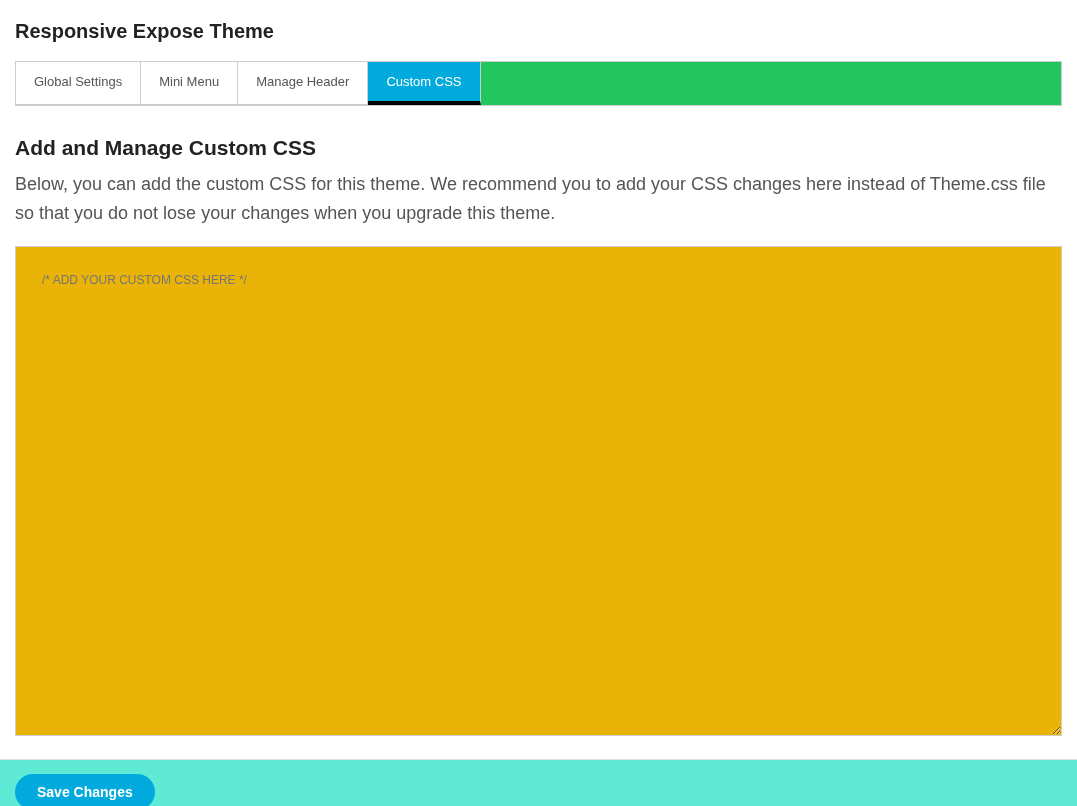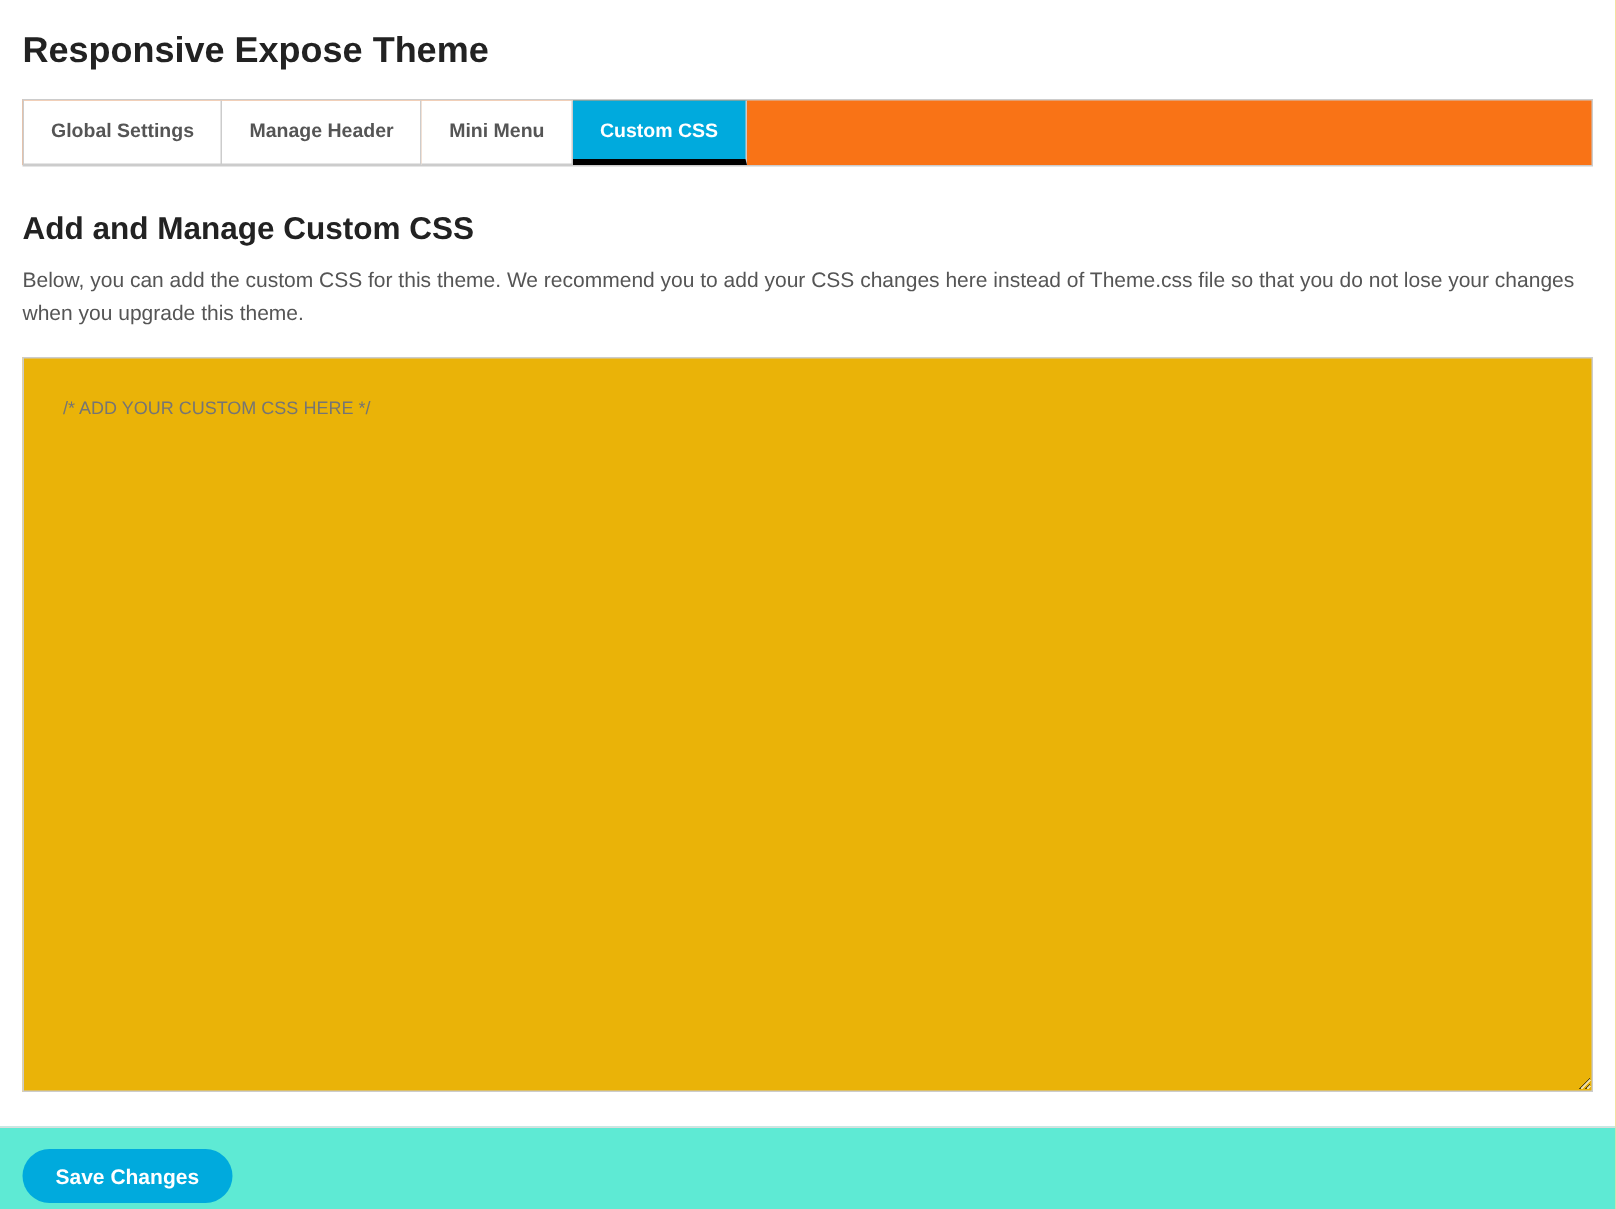--- a/index.html
+++ b/index.html
@@ -17,32 +17,31 @@
 
     .page-wrapper {
       background: #fff;
       min-height: 806px;
       padding: 20px 15px 20px 15px;
       max-width: 1077px;
       margin: 0 auto;
     }
 
     .page-title {
-      font-size: 24px;
+      font-size: 20px;
       font-weight: bold;
       color: #222;
       margin-bottom: 18px;
     }
 
     .tabs-container {
       display: flex;
       border: 1px solid #ccc;
       border-bottom: none;
-      background: #f97316;
-      font-weight: bold;
+      background: #22c55e;
     }
 
     .tab {
       padding: 12px 18px;
       cursor: pointer;
       border-right: 1px solid #ccc;
       color: #555;
       font-size: 13px;
       white-space: nowrap;
       background: #fff;
@@ -71,21 +70,21 @@
 
     .section-title {
       font-size: 21px;
       font-weight: bold;
       color: #222;
       margin-bottom: 10px;
     }
 
     .section-desc {
       color: #555;
-      font-size: 14px;
+      font-size: 18px;
       line-height: 1.6;
       margin-bottom: 18px;
     }
 
     .css-textarea {
       width: 100%;
       height: 490px;
       border: 1px solid #ccc;
       padding: 26px;
       font-family: Liberation Sans, sans-serif;
@@ -116,22 +115,22 @@
   </style>
 </head>
 <body>
 
 <div class="page-wrapper">
 
   <h1 class="page-title">Responsive Expose Theme</h1>
 
   <div class="tabs-container">
     <div class="tab">Global Settings</div>
+    <div class="tab">Mini Menu</div>
     <div class="tab">Manage Header</div>
-    <div class="tab">Mini Menu</div>
     <div class="tab active">Custom CSS</div>
   </div>
   <div class="tabs-border-bottom"></div>
 
   <div class="content-area">
     <div class="section-title">Add and Manage Custom CSS</div>
 
     <p class="section-desc">Below, you can add the custom CSS for this theme. We recommend you to add your CSS changes here instead of Theme.css file so that you do not lose your changes when you upgrade this theme.</p>
 
     <textarea class="css-textarea" placeholder="/* ADD YOUR CUSTOM CSS HERE */" style=""></textarea>

